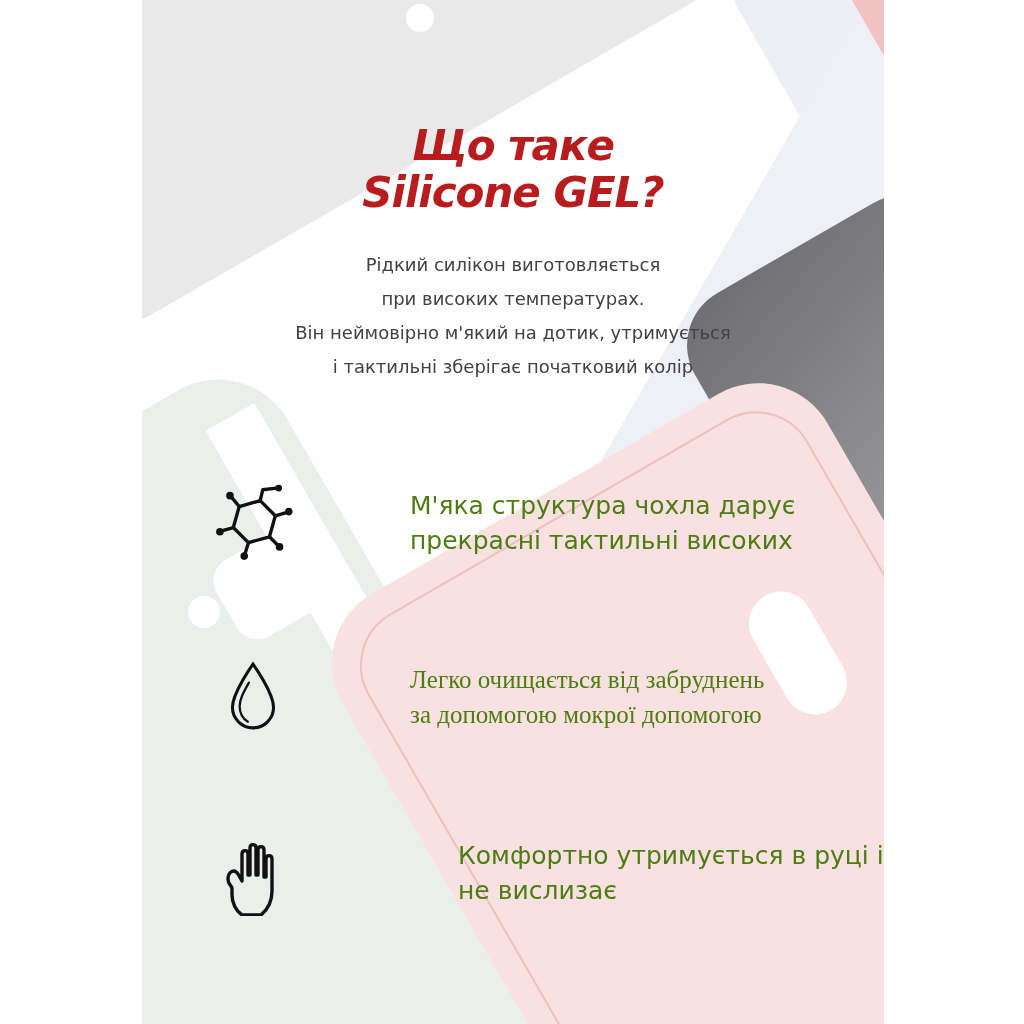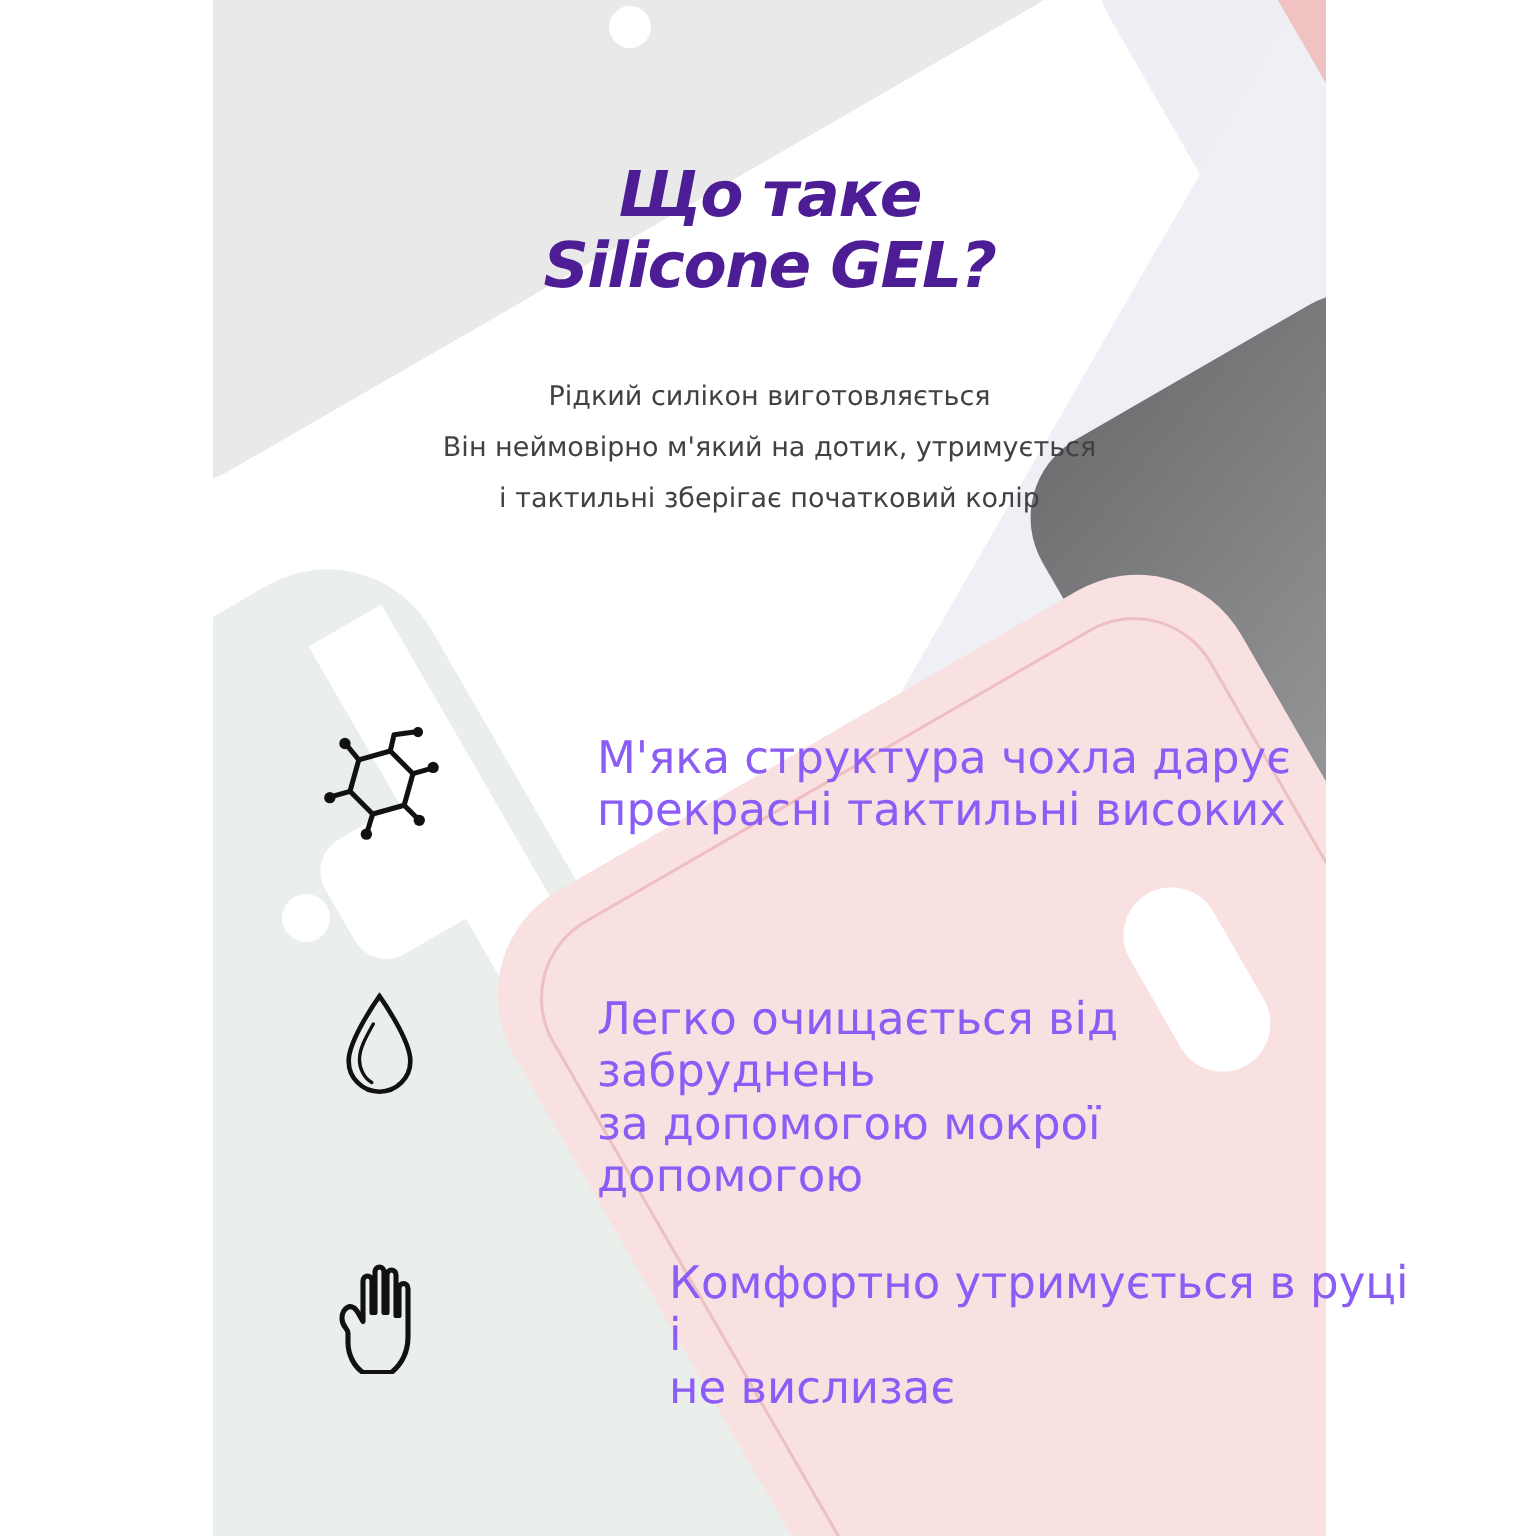--- a/index.html
+++ b/index.html
@@ -20,27 +20,27 @@
   .case-pale-br{left:458px;top:570px;width:480px;height:600px;border-radius:80px;background:#ecf0f1;}
   .case-dark-br{left:638px;top:860px;width:200px;height:300px;border-radius:50px;background:#59595b;opacity:.8;}
   .case-mint{left:-192px;top:430px;width:560px;height:900px;border-radius:80px;background:#eaefec;}
   .cam-sq-mint{left:78px;top:541px;width:100px;height:88px;border-radius:24px;background:#fff;}
   .cam-dot-mint{left:46px;top:596px;width:32px;height:32px;border-radius:50%;background:#fff;}
   .gap-stripe{left:310px;top:350px;width:56px;height:1000px;background:#fff;}
   .case-pink{left:313px;top:443px;width:560px;height:760px;border-radius:80px;background:#f9e1e2;}
   .pink-rim{position:absolute;inset:26px;border-radius:60px;border:2px solid rgba(224,150,152,.45);}
   .cam-oblong-pink{left:624px;top:587px;width:64px;height:132px;border-radius:34px;background:#fff;}
   
-  .title{position:absolute;left:142px;top:78px;width:742px;text-align:center;
+  .title{position:absolute;left:142px;top:94px;width:742px;text-align:center;
          font-style:italic;font-weight:800;font-size:42px;line-height:47px;
-         letter-spacing:-1px;color:#4c1d95;}
+         letter-spacing:-1px;color:#b91c1c;}
   .intro{position:absolute;left:142px;top:248px;width:742px;text-align:center;
          font-size:18px;line-height:34px;color:#414144;}
-  .feature-text{position:absolute;left:398px;width:500px;font-size:30px;line-height:35px;color:#8b5cf6;}
-  .ft1{top:488px;} .ft2{top:662px;} .ft3{top:838px;margin-left:48px;}
+  .feature-text{position:absolute;left:410px;width:500px;font-size:25px;line-height:35px;color:#4d7c0f;}
+  .ft1{top:488px;} .ft2{top:662px;font-family:Liberation Serif, serif;} .ft3{top:838px;margin-left:48px;}
   .ficon{position:absolute;}
   .fi1{left:214px;top:478px;} .fi2{left:224px;top:660px;} .fi3{left:220px;top:838px;}
   svg{display:block;}
 </style>
 </head>
 <body>
 
 <div class="canvas">
 
   <div class="collage">
@@ -63,20 +63,21 @@
     <div class="case rotm30 cam-oblong-pink"></div>
   </div>
 
   <h1 class="title">
     <span>Що таке</span><br>
     <span>Silicone GEL?</span>
   </h1>
 
   <div class="intro">
     <div>Рідкий силікон виготовляється</div>
+    <div>при високих температурах.</div>
     <div>Він неймовірно м'який на дотик, утримується</div>
     <div>і тактильні зберігає початковий колір</div>
   </div>
 
   <div class="ficon fi1">
     <svg width="84" height="84" viewBox="0 0 100 100" fill="none" stroke="#111" stroke-width="4" stroke-linecap="round" stroke-linejoin="round">
       <polygon points="73,45 55,27 30,34 23,59 41,77 66,70"></polygon>
       <line x1="73" y1="45" x2="87" y2="41"></line>
         <circle cx="89" cy="40" r="4.5" fill="#111" stroke="none"></circle>
       <polyline points="55,27 58,14 74,12"></polyline>

